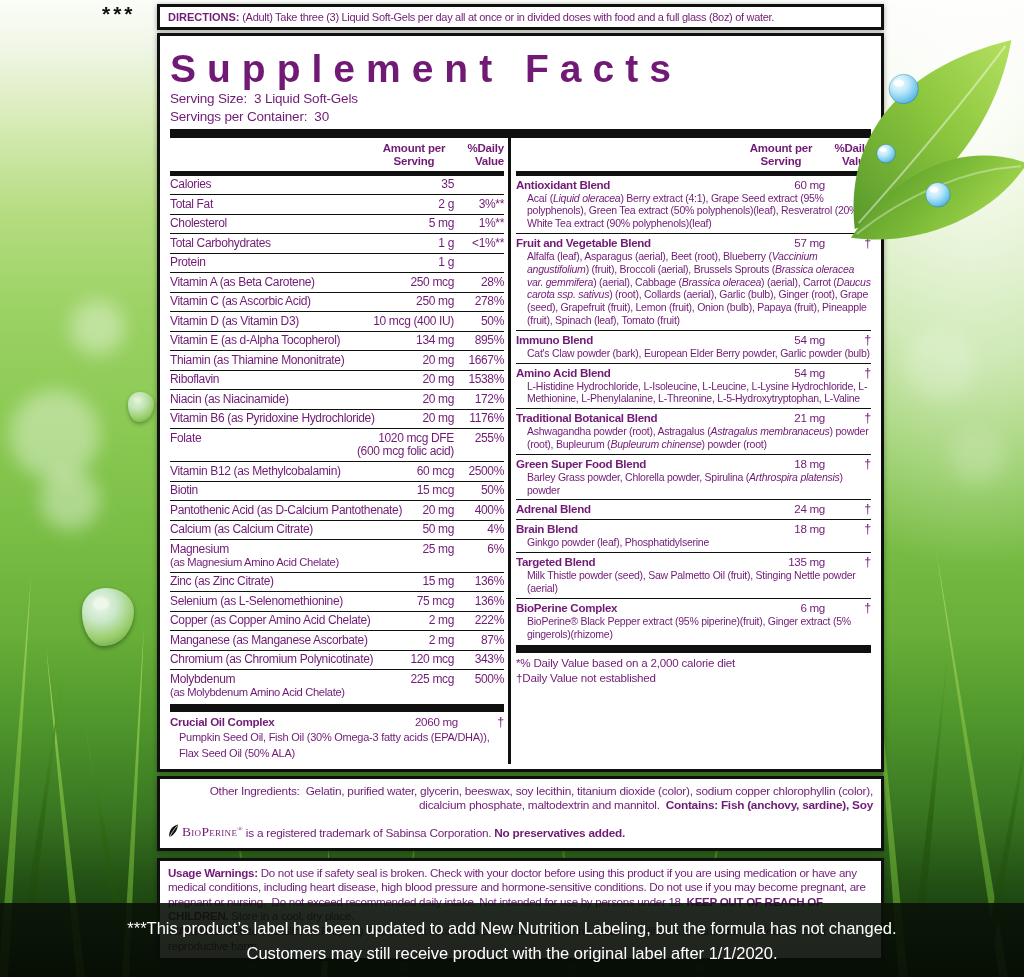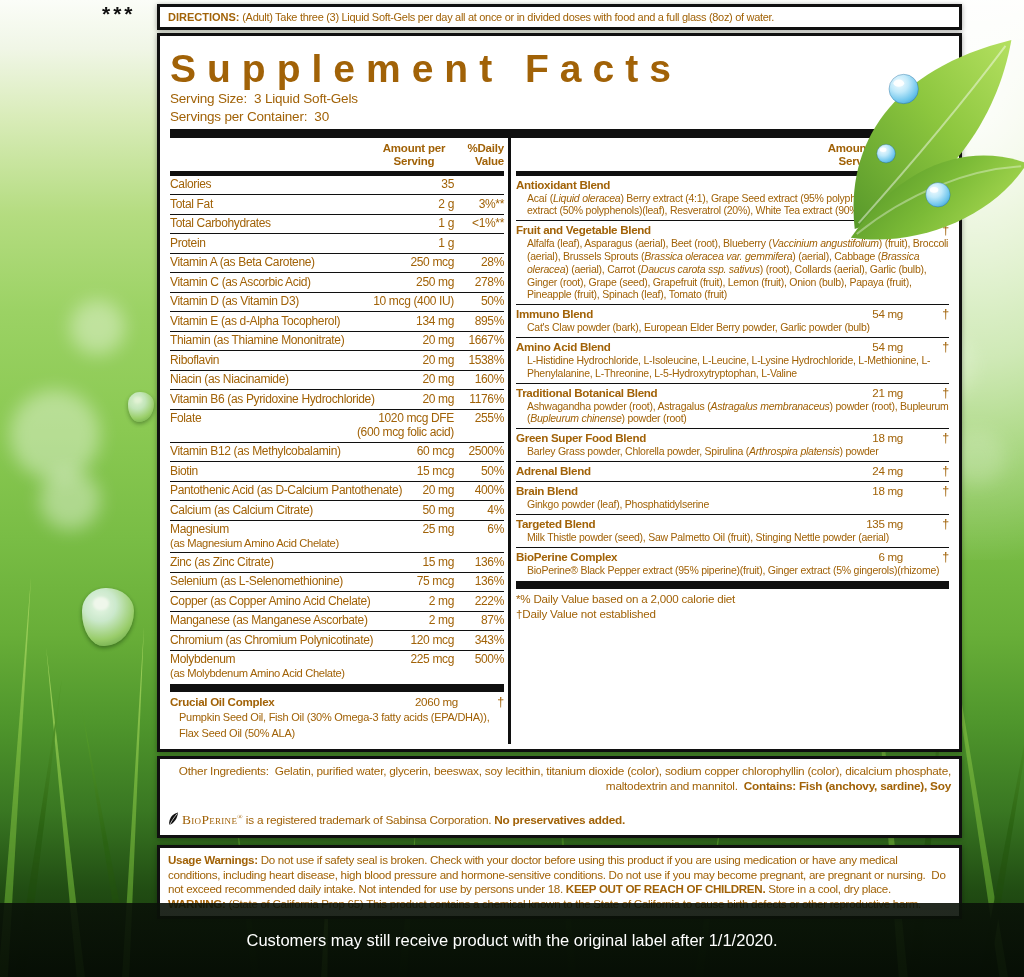--- a/index.html
+++ b/index.html
@@ -21,21 +21,21 @@
   .dewdrop{position:absolute;border-radius:46% 54% 58% 42%/40% 40% 62% 60%;
     background:radial-gradient(circle at 35% 30%, #f6fff9 0%, #d6efdc 30%, #9ed06f 65%, #4c8a33 100%);
     box-shadow:0 2px 4px rgba(10,40,5,.5);opacity:.9;}
   .dewdrop::after{content:"";position:absolute;left:22%;top:16%;width:30%;height:22%;
     border-radius:50%;background:rgba(255,255,255,.9);filter:blur(1px);}
 
   
   .leaves{position:absolute;left:843px;top:28px;width:186px;height:216px;z-index:6;}
 
   
-  .label-col{position:absolute;left:157px;top:4px;width:805px;z-index:4;color:#a16207;}
+  .label-col{position:absolute;left:157px;top:4px;width:727px;z-index:4;color:#701a75;}
   .box{background:#fff;border:3px solid #101010;box-shadow:0 1px 5px rgba(0,0,0,.35);box-sizing:border-box;}
   .pre{white-space:pre-wrap;}
 
   .directions{padding:4px 8px;font-size:11px;letter-spacing:-0.3px;white-space:nowrap;overflow:hidden;}
   .directions b{letter-spacing:0;}
 
   .facts{margin-top:3px;padding:12px 10px 5px;}
   .sf-title{font-size:39px;font-weight:bold;letter-spacing:11px;line-height:1.08;white-space:nowrap;}
   .serving-line{font-size:13.5px;line-height:17.5px;letter-spacing:-0.2px;}
   .bar{background:#101010;height:9px;}
@@ -68,21 +68,21 @@
   .b-name{font-weight:bold;flex:1;min-width:0;white-space:nowrap;padding-right:4px;}
   .b-amt{margin-left:auto;text-align:right;white-space:nowrap;}
   .b-dv{width:46px;flex:none;text-align:right;font-size:12.5px;}
   .b-ing{padding-left:11px;font-size:10.5px;letter-spacing:-0.25px;line-height:12.8px;}
   .col-left .blend{padding-top:3px;}
   .col-left .b-ing{font-size:11px;line-height:16px;padding-left:9px;}
   .footnotes{padding:3px 0 1px;}
   .footnote{font-size:11.6px;line-height:14.5px;letter-spacing:-0.2px;}
 
   .other-box{margin-top:4px;padding:5px 8px 8px;font-size:11.8px;letter-spacing:-0.25px;line-height:14.5px;text-align:right;}
-  .bioperine-line{margin-top:16px;display:flex;align-items:baseline;gap:3px;}
+  .bioperine-line{margin-top:9px;display:flex;align-items:baseline;gap:3px;}
   .bp-icon{position:relative;top:2px;flex:none;}
   .sc{font-family:"Liberation Serif",serif;font-variant:small-caps;font-size:13.5px;letter-spacing:.3px;}
   .sc sup{font-size:7px;}
 
   .warnings-box{margin-top:7px;padding:5px 8px;font-size:11.6px;letter-spacing:-0.3px;line-height:14.6px;}
 
   
   .banner{position:absolute;left:0;top:903px;width:1024px;height:74px;z-index:5;
     background:linear-gradient(rgba(10,18,8,.9),rgba(5,11,4,.9));
     display:flex;flex-direction:column;justify-content:center;gap:7px;text-align:center;color:#ffffff;}
@@ -157,20 +157,28 @@
 
   <div class="nrow">
     <div class="nmain">
       <span class="n-name">Total Fat</span>
       <span class="n-amt"><span>2 g</span></span>
       <span class="n-dv">3%**</span>
     </div>
 
   </div>
 
+  <div class="nrow">
+    <div class="nmain">
+      <span class="n-name">Cholesterol</span>
+      <span class="n-amt"><span>5 mg</span></span>
+      <span class="n-dv">1%**</span>
+    </div>
+
+  </div>
 
   <div class="nrow">
     <div class="nmain">
       <span class="n-name">Total Carbohydrates</span>
       <span class="n-amt"><span>1 g</span></span>
       <span class="n-dv">&lt;1%**</span>
     </div>
 
   </div>
 
@@ -234,21 +242,21 @@
       <span class="n-amt"><span>20 mg</span></span>
       <span class="n-dv">1538%</span>
     </div>
 
   </div>
 
   <div class="nrow">
     <div class="nmain">
       <span class="n-name">Niacin (as Niacinamide)</span>
       <span class="n-amt"><span>20 mg</span></span>
-      <span class="n-dv">160%</span>
+      <span class="n-dv">172%</span>
     </div>
 
   </div>
 
   <div class="nrow">
     <div class="nmain">
       <span class="n-name">Vitamin B6 (as Pyridoxine Hydrochloride)</span>
       <span class="n-amt"><span>20 mg</span></span>
       <span class="n-dv">1176%</span>
     </div>
@@ -528,15 +536,16 @@
       <circle cx="62" cy="62" r="15" fill="url(#dropg)" stroke="rgba(20,90,140,0.35)" stroke-width="1"></circle>
       <ellipse cx="57" cy="56" rx="5.5" ry="3.6" fill="rgba(255,255,255,0.9)"></ellipse>
       <circle cx="44" cy="128" r="9.5" fill="url(#dropg)" stroke="rgba(20,90,140,0.35)" stroke-width="1"></circle>
       <ellipse cx="41" cy="124" rx="3.4" ry="2.3" fill="rgba(255,255,255,0.9)"></ellipse>
       <circle cx="97" cy="170" r="12.5" fill="url(#dropg)" stroke="rgba(20,90,140,0.35)" stroke-width="1"></circle>
       <ellipse cx="93" cy="165" rx="4.4" ry="3" fill="rgba(255,255,255,0.9)"></ellipse>
     </g>
   </svg>
 
   <div class="banner">
+    <div>***This product’s label has been updated to add New Nutrition Labeling, but the formula has not changed.</div>
     <div>Customers may still receive product with the original label after 1/1/2020.</div>
   </div>
 </div>
 
 </body></html>

